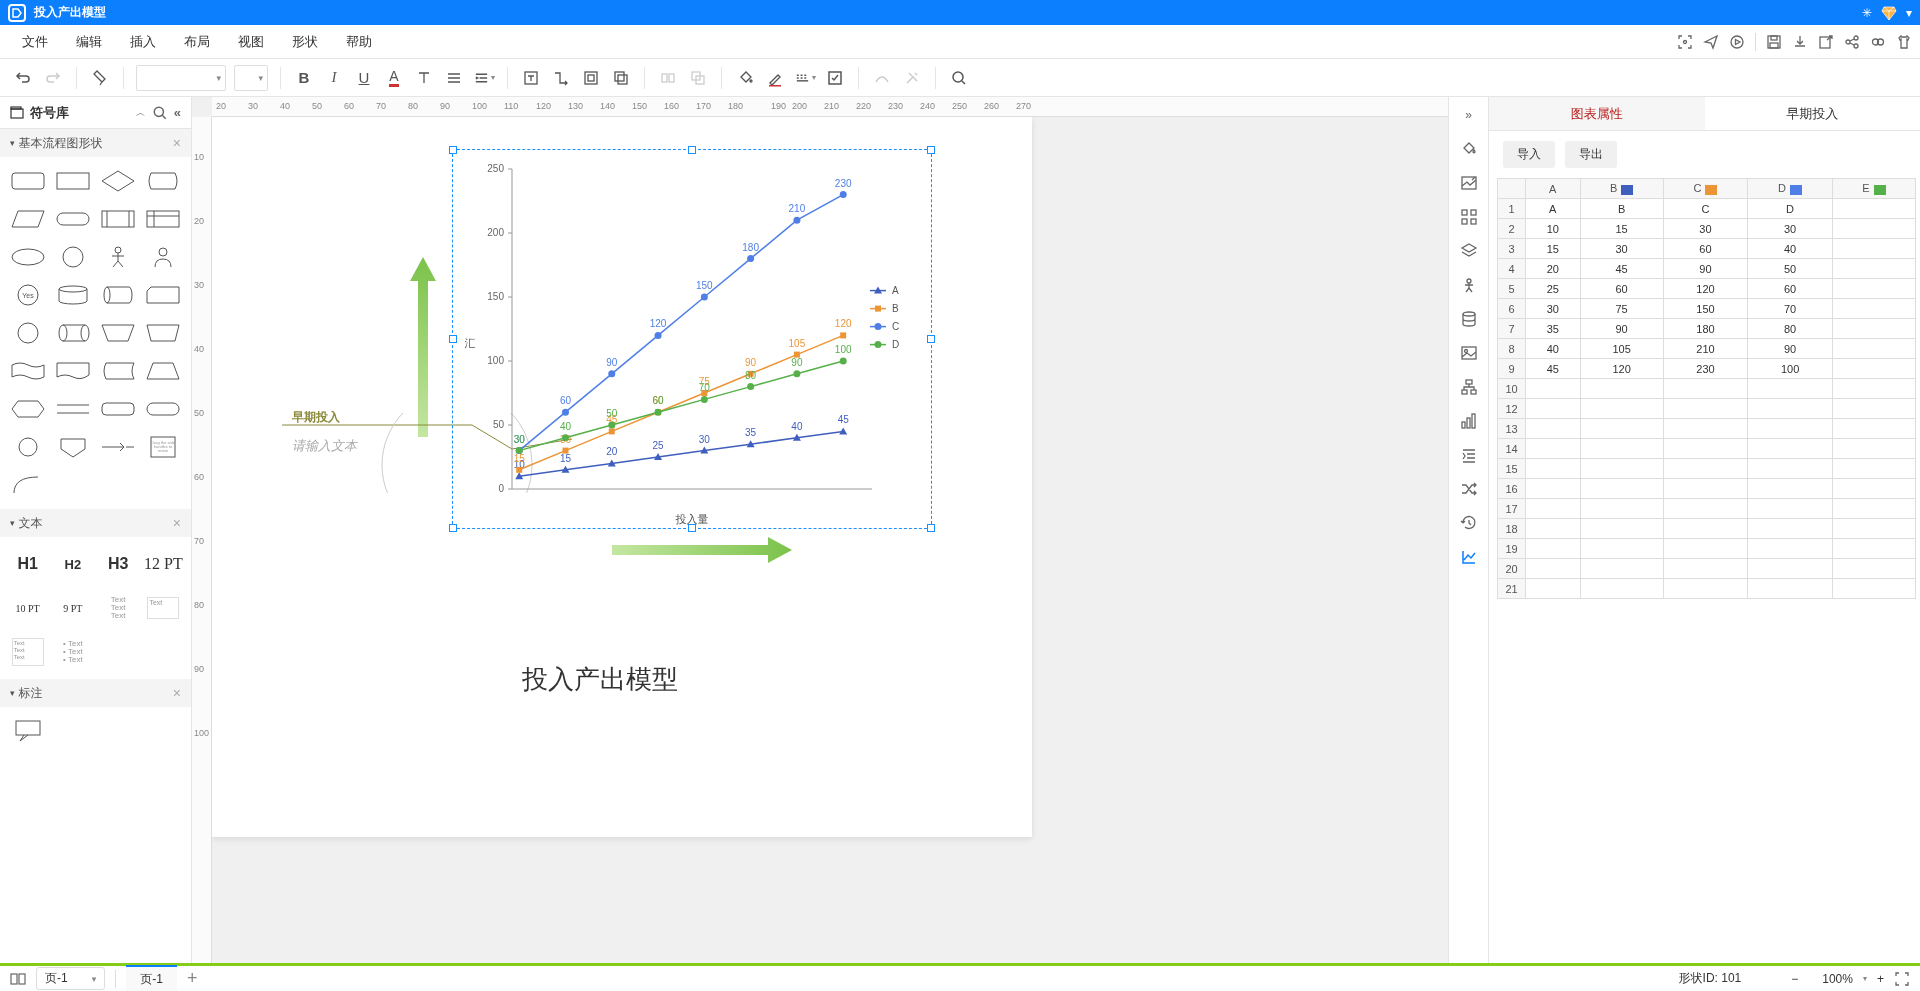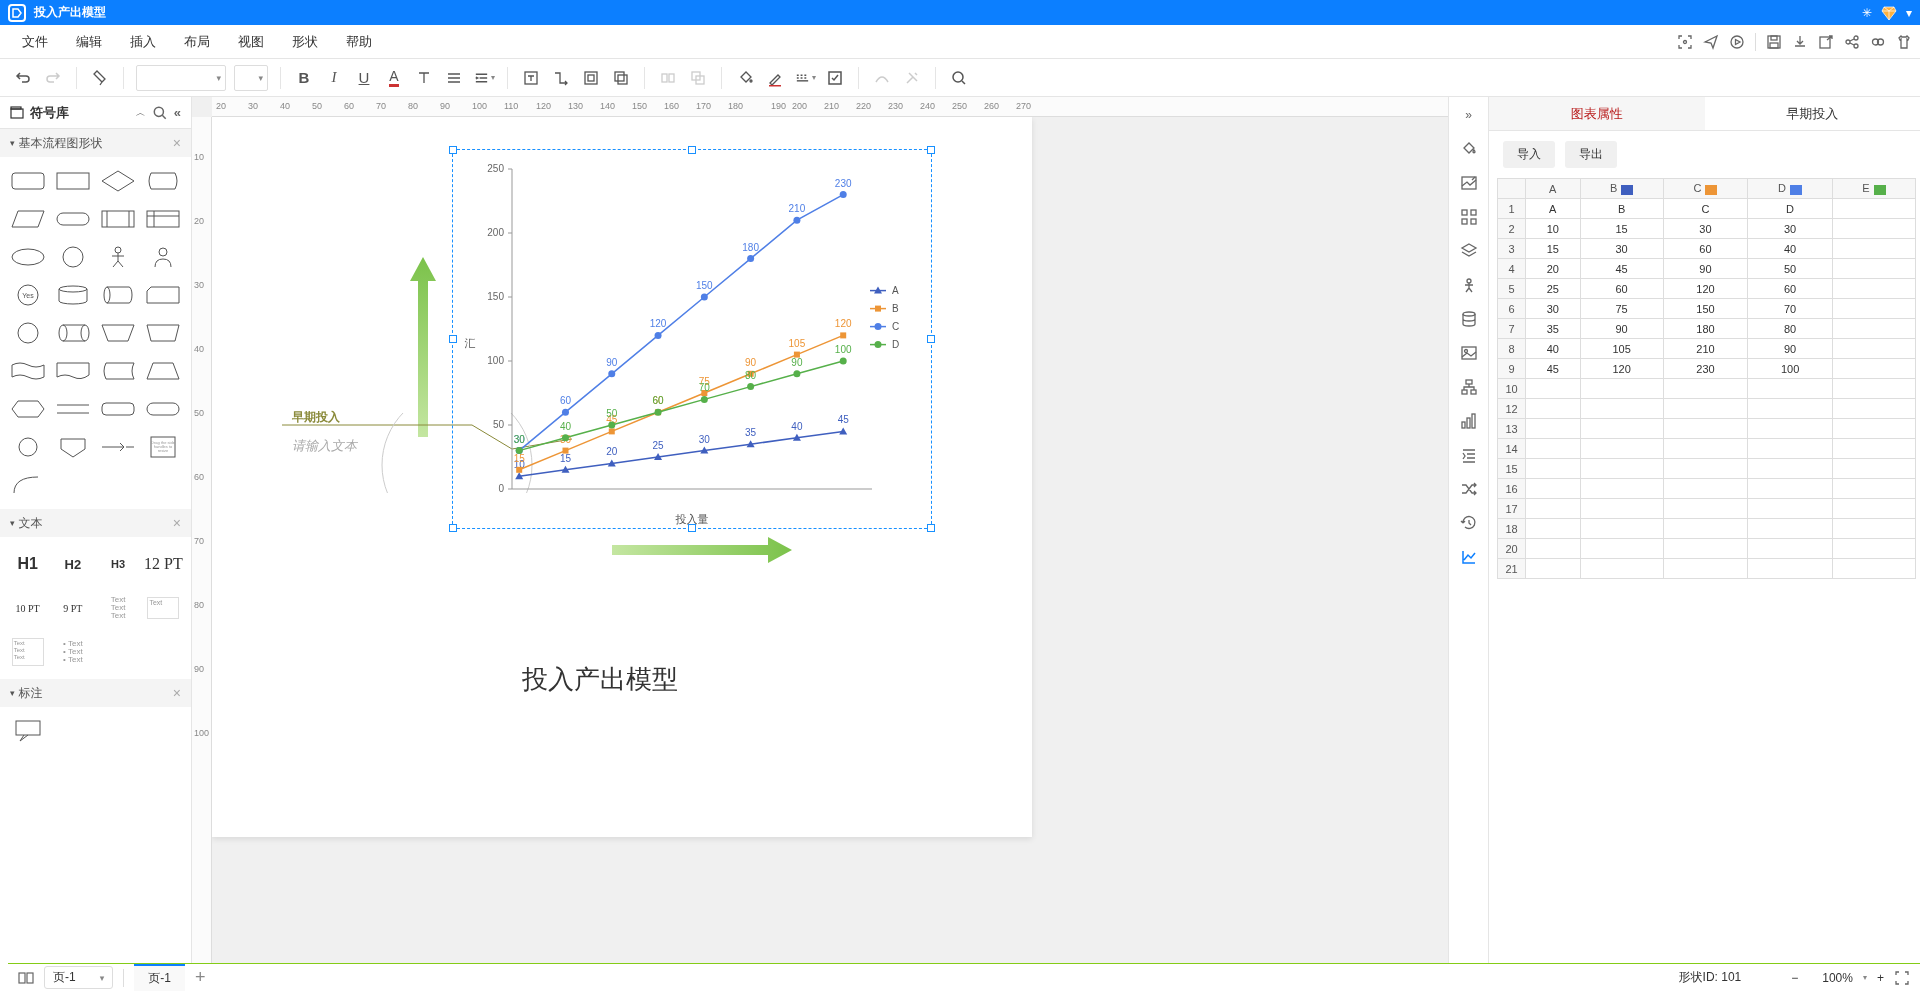--- a/index.html
+++ b/index.html
@@ -76,21 +76,21 @@
 .rp-toolbar { padding: 10px 14px; display: flex; gap: 10px; }
 .rp-btn { padding: 5px 14px; background: #f0f0f0; border-radius: 3px; font-size: 12px; cursor: pointer; }
 .grid-wrap { flex: 1; overflow: auto; padding: 0 4px 0 8px; }
 table.data-grid { border-collapse: collapse; width: 100%; font-size: 11px; }
 table.data-grid th, table.data-grid td { border: 1px solid #ddd; height: 20px; text-align: center; padding: 0 4px; }
 table.data-grid th { background: #f7f7f7; font-weight: normal; color: #555; }
 table.data-grid th .swatch { display: inline-block; width: 12px; height: 10px; vertical-align: middle; margin-left: 4px; }
 table.data-grid .rownum { background: #f7f7f7; color: #555; width: 28px; }
 
 
-.statusbar { height: 28px; background: #fff; border-top: 1px solid #84cc16; display: flex; align-items: center; padding: 0 10px; font-size: 12px; gap: 10px; margin-left: 8px; }
+.statusbar { height: 28px; background: #fff; border-top: 3px solid #84cc16; display: flex; align-items: center; padding: 0 10px; font-size: 12px; gap: 10px; }
 .statusbar .tab-page { padding: 4px 14px; border-top: 2px solid #0c7fff; background: #f9f9f9; }
 .statusbar .spacer { flex: 1; }
 .statusbar .zoom { margin-left: 14px; }
 </style>
 </head>
 <body>
 
 <div class="app">
 
   <div class="titlebar">
@@ -534,21 +534,21 @@
           <span class="close-x">×</span>
         </div>
       <div class="text-grid">
         <div class="text-cell">
             <b style="font-size:16px">H1</b>
           </div>
         <div class="text-cell">
             <b style="font-size:13px">H2</b>
           </div>
         <div class="text-cell">
-            <b style="font-size:11px">H3</b>
+            <b style="font-size:16px">H3</b>
           </div>
         <div class="text-cell" style="font-size:16px">12 PT</div>
         <div class="text-cell" style="font-size:10px">10 PT</div>
         <div class="text-cell" style="font-size:10px">9 PT</div>
         <div class="text-cell">
             <div class="tiny">Text<br>Text<br>Text</div>
           </div>
         <div class="text-cell">
             <div style="border:1px solid #ddd;width:32px;height:22px;font-size:7px;color:#999;padding:1px">Text</div>
           </div>
@@ -994,20 +994,28 @@
               </tr>
               <tr>
                 <td class="rownum">18</td>
                 <td></td>
                 <td></td>
                 <td></td>
                 <td></td>
                 <td></td>
               </tr>
               <tr>
+                <td class="rownum">19</td>
+                <td></td>
+                <td></td>
+                <td></td>
+                <td></td>
+                <td></td>
+              </tr>
+              <tr>
                 <td class="rownum">20</td>
                 <td></td>
                 <td></td>
                 <td></td>
                 <td></td>
                 <td></td>
               </tr>
               <tr>
                 <td class="rownum">21</td>
                 <td></td>

